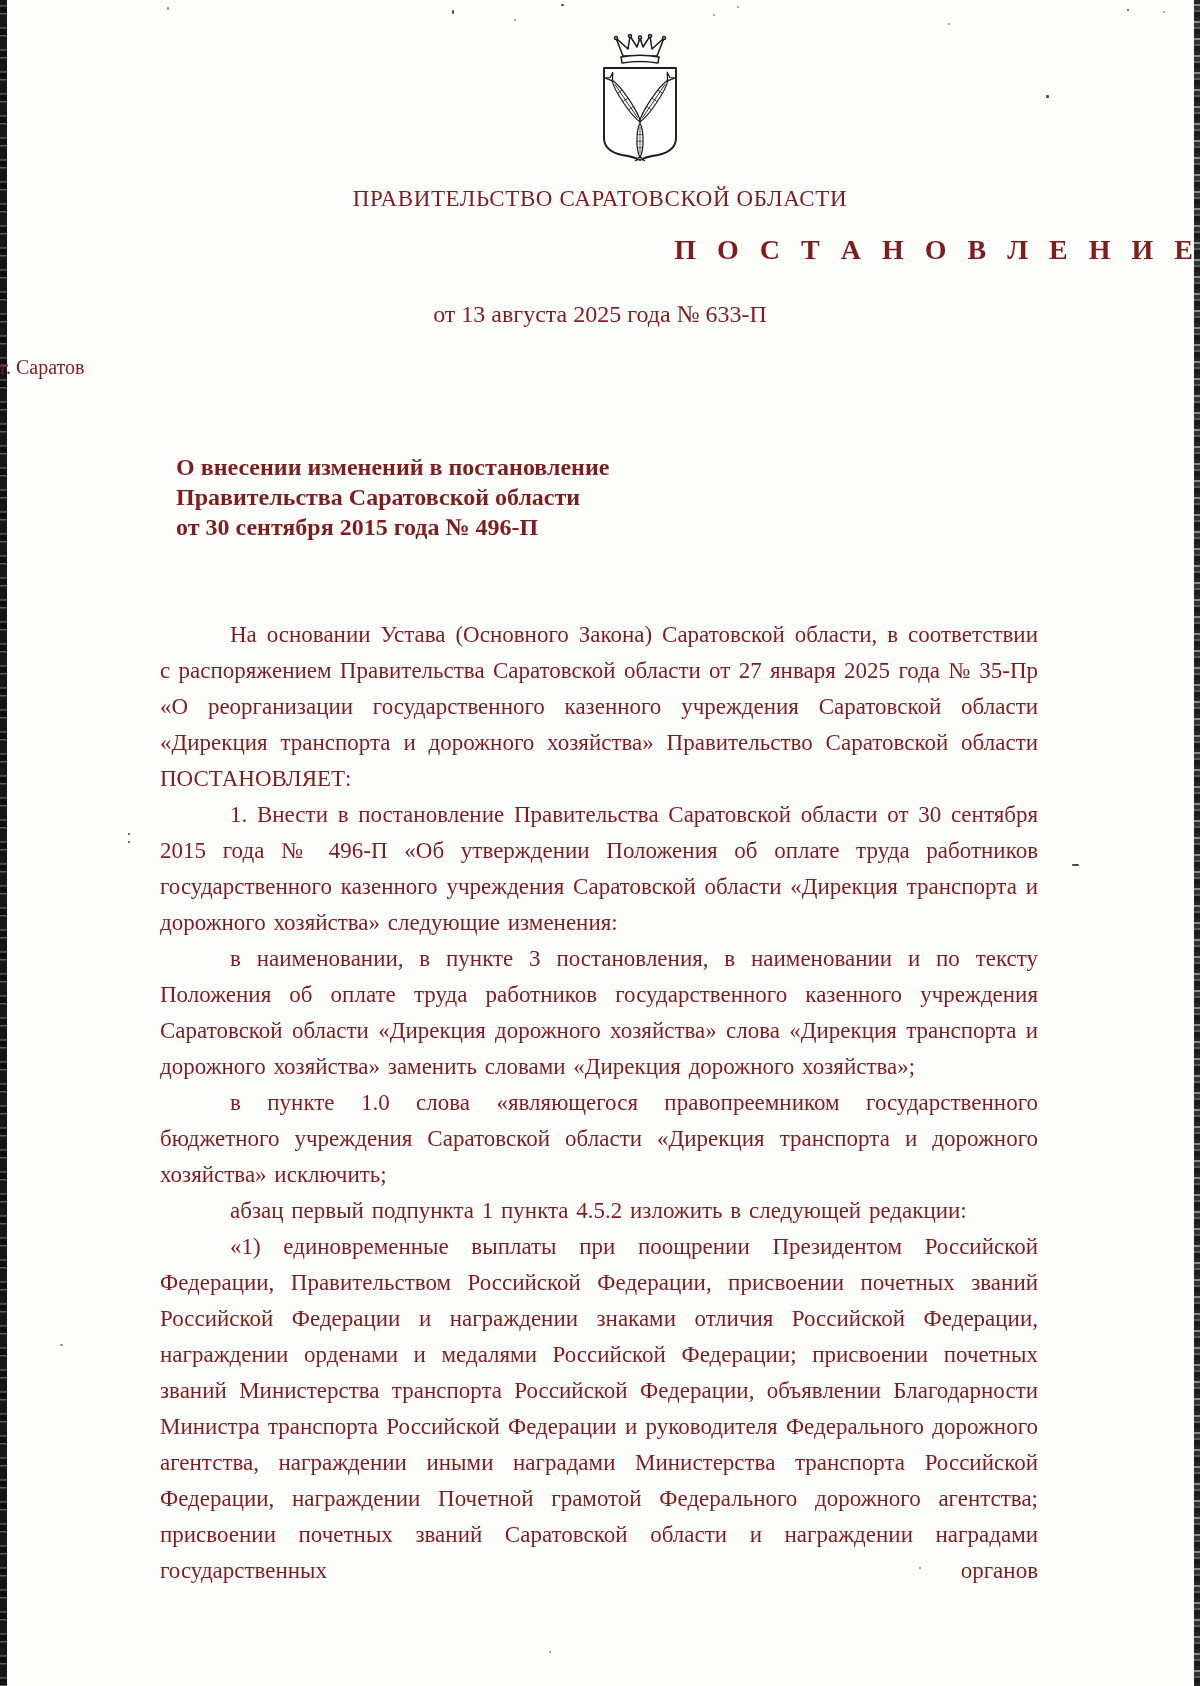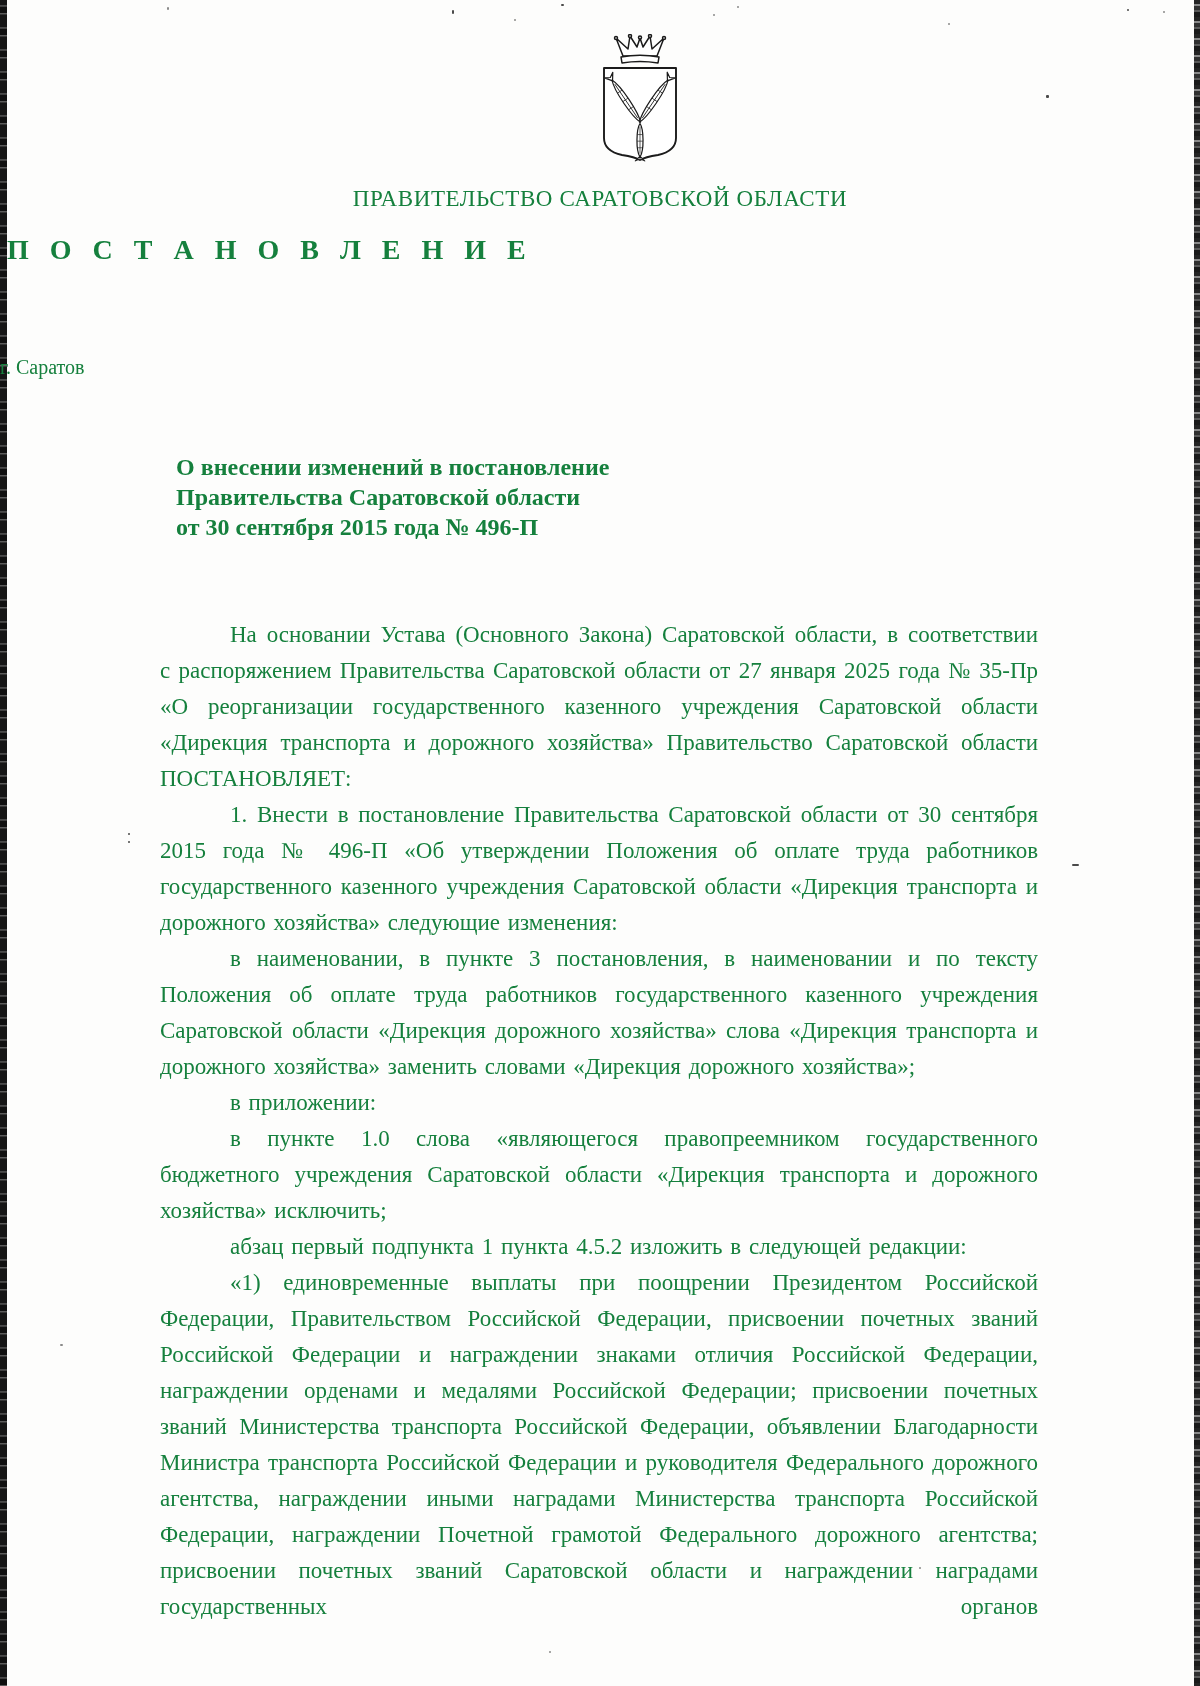--- a/index.html
+++ b/index.html
@@ -2,21 +2,21 @@
 <html lang="ru"><head>
 <meta charset="utf-8">
 <style>
   html,body{margin:0;padding:0;background:#e8e8e8;}
   .page{
     position:relative;
     width:1200px;height:1686px;
     background:#fdfdfc;
     overflow:hidden;
     font-family:"Liberation Serif","DejaVu Serif",serif;
-    color:#15803d;
+    color:#7f1d1d;
   }
   .edge{position:absolute;top:0;height:100%;}
   .edge-left{
     left:0;width:7px;
     background:repeating-linear-gradient(180deg,
       #161616 0px,#161616 5px,#4f4f4f 5px,#3a3a3a 7px,
       #101010 7px,#101010 13px,#6e6e6e 13px,#242424 15px,#161616 15px,#161616 22px);
   }
   .edge-right{
     right:0;width:6px;
@@ -24,21 +24,21 @@
       #242424 0px,#242424 4px,#8a8a8a 4px,#8a8a8a 6px,
       #303030 6px,#303030 10px,#5a5a5a 10px,#5a5a5a 12px,#1a1a1a 12px,#1a1a1a 17px);
   }
   .emblem{position:absolute;left:601px;top:34px;width:78px;height:128px;}
   .org{
     position:absolute;left:0;top:186px;width:100%;
     text-align:center;font-size:23px;letter-spacing:0.6px;white-space:nowrap;
   }
   .doctype{
     position:absolute;left:0;top:234px;width:100%;
-    text-align:left;font-size:28px;font-weight:bold;letter-spacing:7px;text-indent:7px;
+    text-align:right;font-size:28px;font-weight:bold;letter-spacing:7px;text-indent:7px;
     white-space:nowrap;
   }
   .dateline{
     position:absolute;left:0;top:301px;width:100%;
     text-align:center;font-size:24px;white-space:nowrap;
   }
   .city{
     position:absolute;left:0;top:356px;width:100%;
     text-align:left;font-size:20px;white-space:nowrap;
   }
@@ -100,32 +100,32 @@
           <path d="M14,-2.6 L14,2.6 M24,-3 L24,3 M34,-2.6 L34,2.6" fill="none" stroke-width="0.8"></path>
         </g>
       </g>
     </svg>
   </div>
 
   <div class="org">ПРАВИТЕЛЬСТВО САРАТОВСКОЙ ОБЛАСТИ</div>
 
   <div class="doctype">П О С Т А Н О В Л Е Н И Е</div>
 
+  <div class="dateline">от 13 августа 2025 года № 633-П</div>
 
   <div class="city">г. Саратов</div>
 
   <div class="title">О внесении изменений в постановление
 Правительства Саратовской области
 от 30 сентября 2015 года № 496-П</div>
 
   <div class="body">
     <p>На основании Устава (Основного Закона) Саратовской области, в соответствии с распоряжением Правительства Саратовской области от 27 января 2025 года № 35-Пр «О реорганизации государственного казенного учреждения Саратовской области «Дирекция транспорта и дорожного хозяйства» Правительство Саратовской области ПОСТАНОВЛЯЕТ:</p>
     <p>1. Внести в постановление Правительства Саратовской области от 30 сентября 2015 года № 496-П «Об утверждении Положения об оплате труда работников государственного казенного учреждения Саратовской области «Дирекция транспорта и дорожного хозяйства» следующие изменения:</p>
     <p>в наименовании, в пункте 3 постановления, в наименовании и по тексту Положения об оплате труда работников государственного казенного учреждения Саратовской области «Дирекция дорожного хозяйства» слова «Дирекция транспорта и дорожного хозяйства» заменить словами «Дирекция дорожного хозяйства»;</p>
-    <p>в приложении:</p>
     <p>в пункте 1.0 слова «являющегося правопреемником государственного бюджетного учреждения Саратовской области «Дирекция транспорта и дорожного хозяйства» исключить;</p>
     <p>абзац первый подпункта 1 пункта 4.5.2 изложить в следующей редакции:</p>
     <p class="continues">«1) единовременные выплаты при поощрении Президентом Российской Федерации, Правительством Российской Федерации, присвоении почетных званий Российской Федерации и награждении знаками отличия Российской Федерации, награждении орденами и медалями Российской Федерации; присвоении почетных званий Министерства транспорта Российской Федерации, объявлении Благодарности Министра транспорта Российской Федерации и руководителя Федерального дорожного агентства, награждении иными наградами Министерства транспорта Российской Федерации, награждении Почетной грамотой Федерального дорожного агентства; присвоении почетных званий Саратовской области и награждении наградами государственных органов</p>
   </div>
 
   <div class="speck" style="left:167px;top:7px;width:2px;height:3px;"></div>
   <div class="speck dark" style="left:452px;top:10px;width:2px;height:4px;"></div>
   <div class="speck" style="left:514px;top:19px;width:2px;height:2px;"></div>
   <div class="speck dark" style="left:561px;top:4px;width:3px;height:2px;"></div>
   <div class="speck" style="left:713px;top:14px;width:2px;height:2px;"></div>

